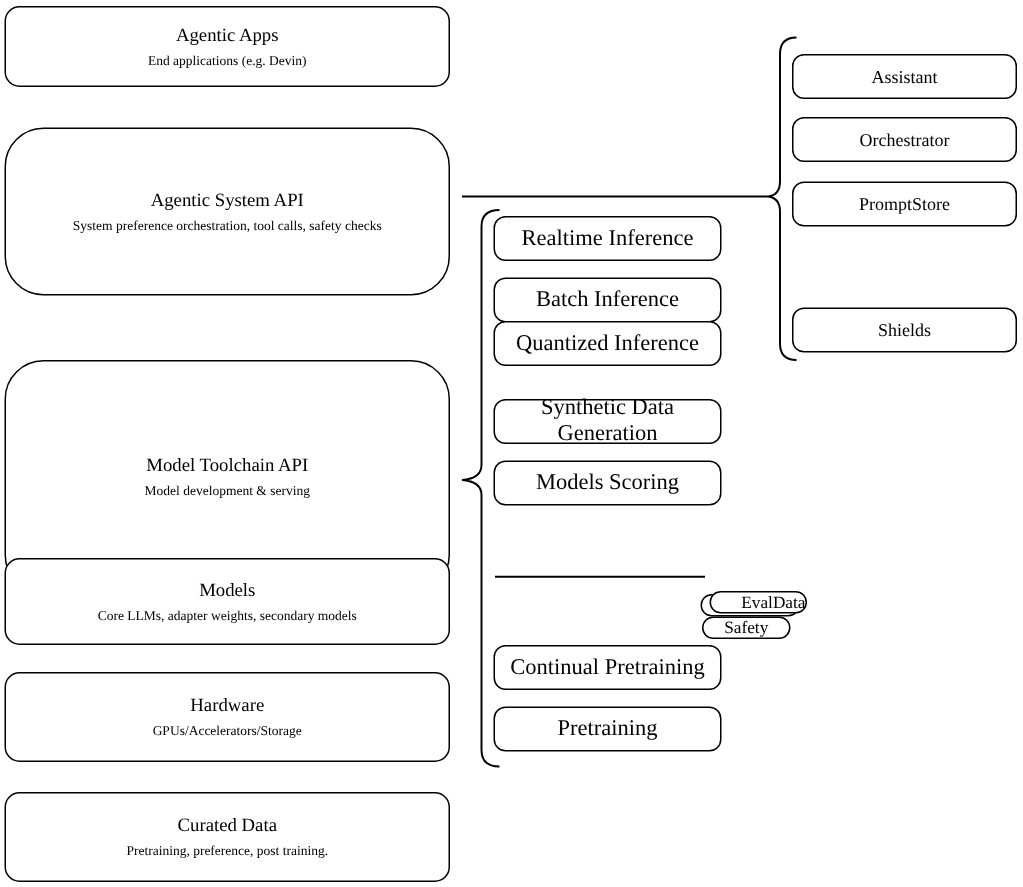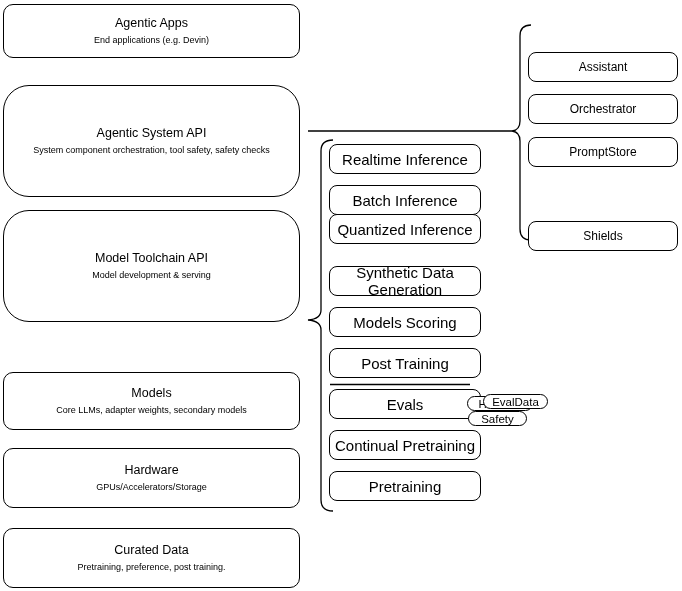--- a/index.html
+++ b/index.html
@@ -7,20 +7,21 @@
     width: 682px; height: 591px;
     background: #ffffff;
     font-family: "Liberation Sans", sans-serif;
     color: #000000;
   }
   #canvas {
     position: relative;
     width: 682px; height: 591px;
     background: #ffffff;
     overflow: hidden;
+    font-family: Liberation Serif, serif;
   }
   svg.connectors {
     position: absolute; left: 0; top: 0;
     width: 682px; height: 591px;
     z-index: 1;
   }
   .box {
     position: absolute;
     box-sizing: border-box;
     background: #ffffff;
@@ -36,21 +37,21 @@
   .r10 { border-radius: 10px; }
   .r26 { border-radius: 26px; }
   .layer-title { font-size: 12.5px; line-height: 1.15; }
   .layer-subtitle { font-size: 9px; line-height: 1.2; margin-top: 5px; }
   .cap {
     left: 329px; width: 152px; height: 30px;
     border-radius: 8px; font-size: 15px;
   }
   .comp {
     left: 528px; width: 150px; height: 30px;
-    border-radius: 8px; font-size: 12px; margin-top: 16px;
+    border-radius: 8px; font-size: 12px;
   }
   .pill {
     position: absolute;
     box-sizing: border-box;
     background: #ffffff;
     border: 1.2px solid #000000;
     border-radius: 8px;
     display: flex;
     align-items: center;
     justify-content: center;
@@ -70,24 +71,24 @@
     <path d="M330,384.5 L470,384.5"></path>
   </svg>
 
   <div class="box layer r10" style="top:4px;height:54px;">
     <div class="layer-title">Agentic Apps</div>
     <div class="layer-subtitle">End applications (e.g. Devin)</div>
   </div>
 
   <div class="box layer r26" style="top:85px;height:112px;">
     <div class="layer-title">Agentic System API</div>
-    <div class="layer-subtitle">System component orchestration, tool safety, safety checks</div>
+    <div class="layer-subtitle">System preference orchestration, tool calls, safety checks</div>
   </div>
 
-  <div class="box layer r26" style="top:210px;height:112px;">
+  <div class="box layer r26" style="top:240px;height:156px;">
     <div class="layer-title">Model Toolchain API</div>
     <div class="layer-subtitle">Model development &amp; serving</div>
   </div>
 
   <div class="box layer r10" style="top:448px;height:60px;">
     <div class="layer-title">Hardware</div>
     <div class="layer-subtitle">GPUs/Accelerators/Storage</div>
   </div>
 
   <div class="box layer r10" style="top:372px;height:58px;">
@@ -108,37 +109,31 @@
   </div>
   <div class="box cap" style="top:214px;">
     <span>Quantized Inference</span>
   </div>
   <div class="box cap" style="top:266px;">
     <span>Synthetic Data Generation</span>
   </div>
   <div class="box cap" style="top:307px;">
     <span>Models Scoring</span>
   </div>
-  <div class="box cap" style="top:348px;">
-    <span>Post Training</span>
-  </div>
-  <div class="box cap" style="top:389px;">
-    <span>Evals</span>
-  </div>
   <div class="box cap" style="top:430px;">
     <span>Continual Pretraining</span>
   </div>
   <div class="box cap" style="top:471px;">
     <span>Pretraining</span>
   </div>
 
   <div class="pill" style="left:467px;top:396px;width:66px;height:15px;">
     <span>Harness</span>
   </div>
-  <div class="pill" style="left:483px;top:394px;width:65px;height:15px;">
+  <div class="pill" style="left:473px;top:394px;width:65px;height:15px;justify-content:flex-end;">
     <span>EvalData</span>
   </div>
   <div class="pill" style="left:468px;top:411px;width:59px;height:15px;">
     <span>Safety</span>
   </div>
 
   <div class="box comp" style="top:36px;">
     <span>Assistant</span>
   </div>
   <div class="box comp" style="top:78px;">

